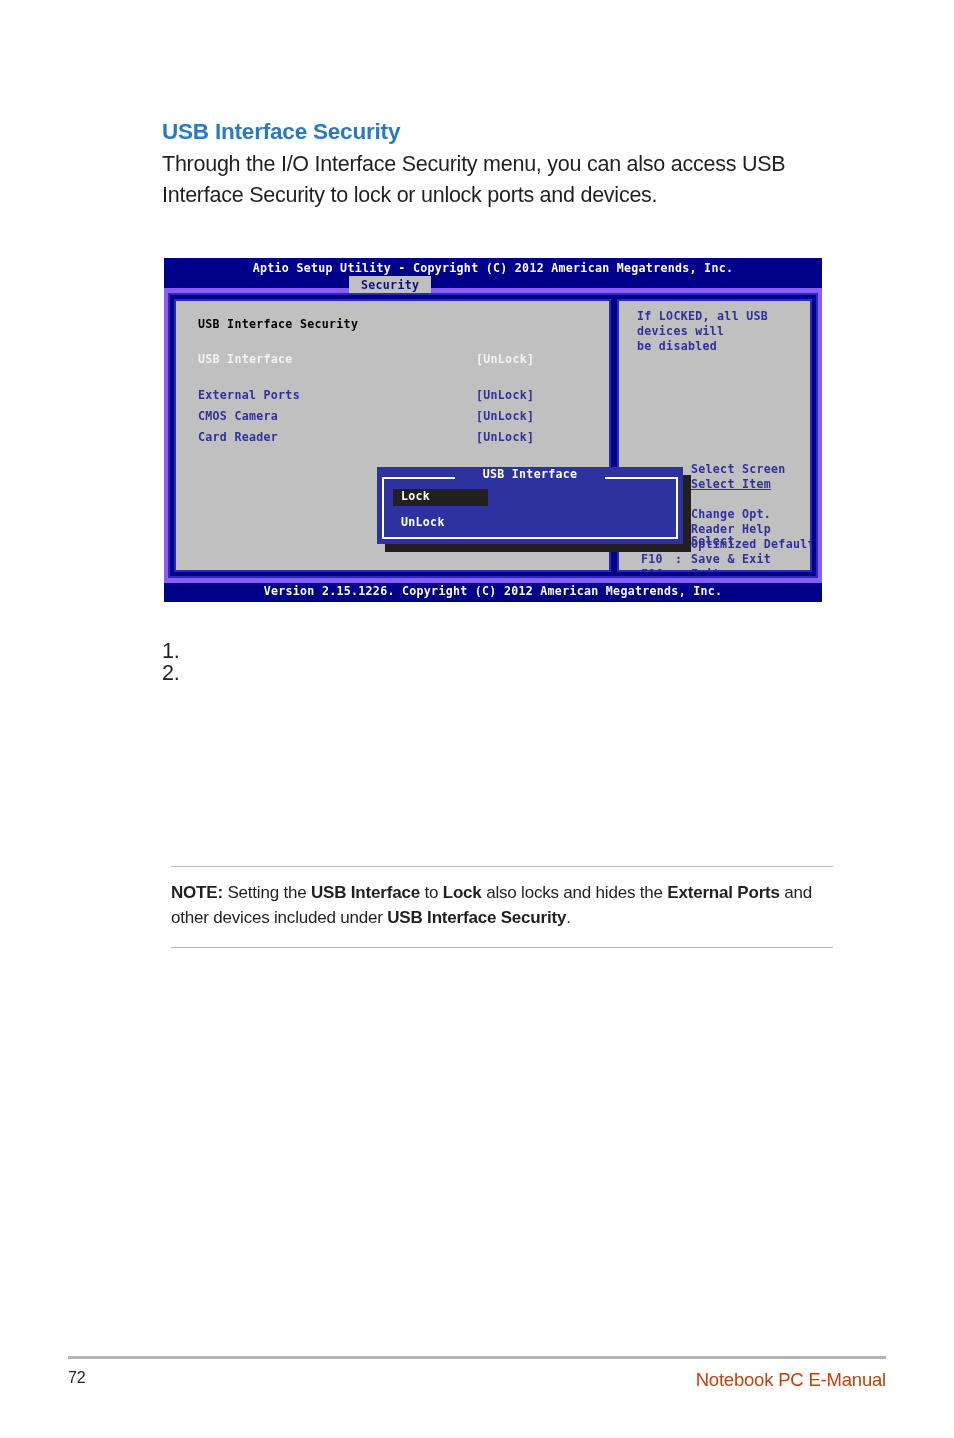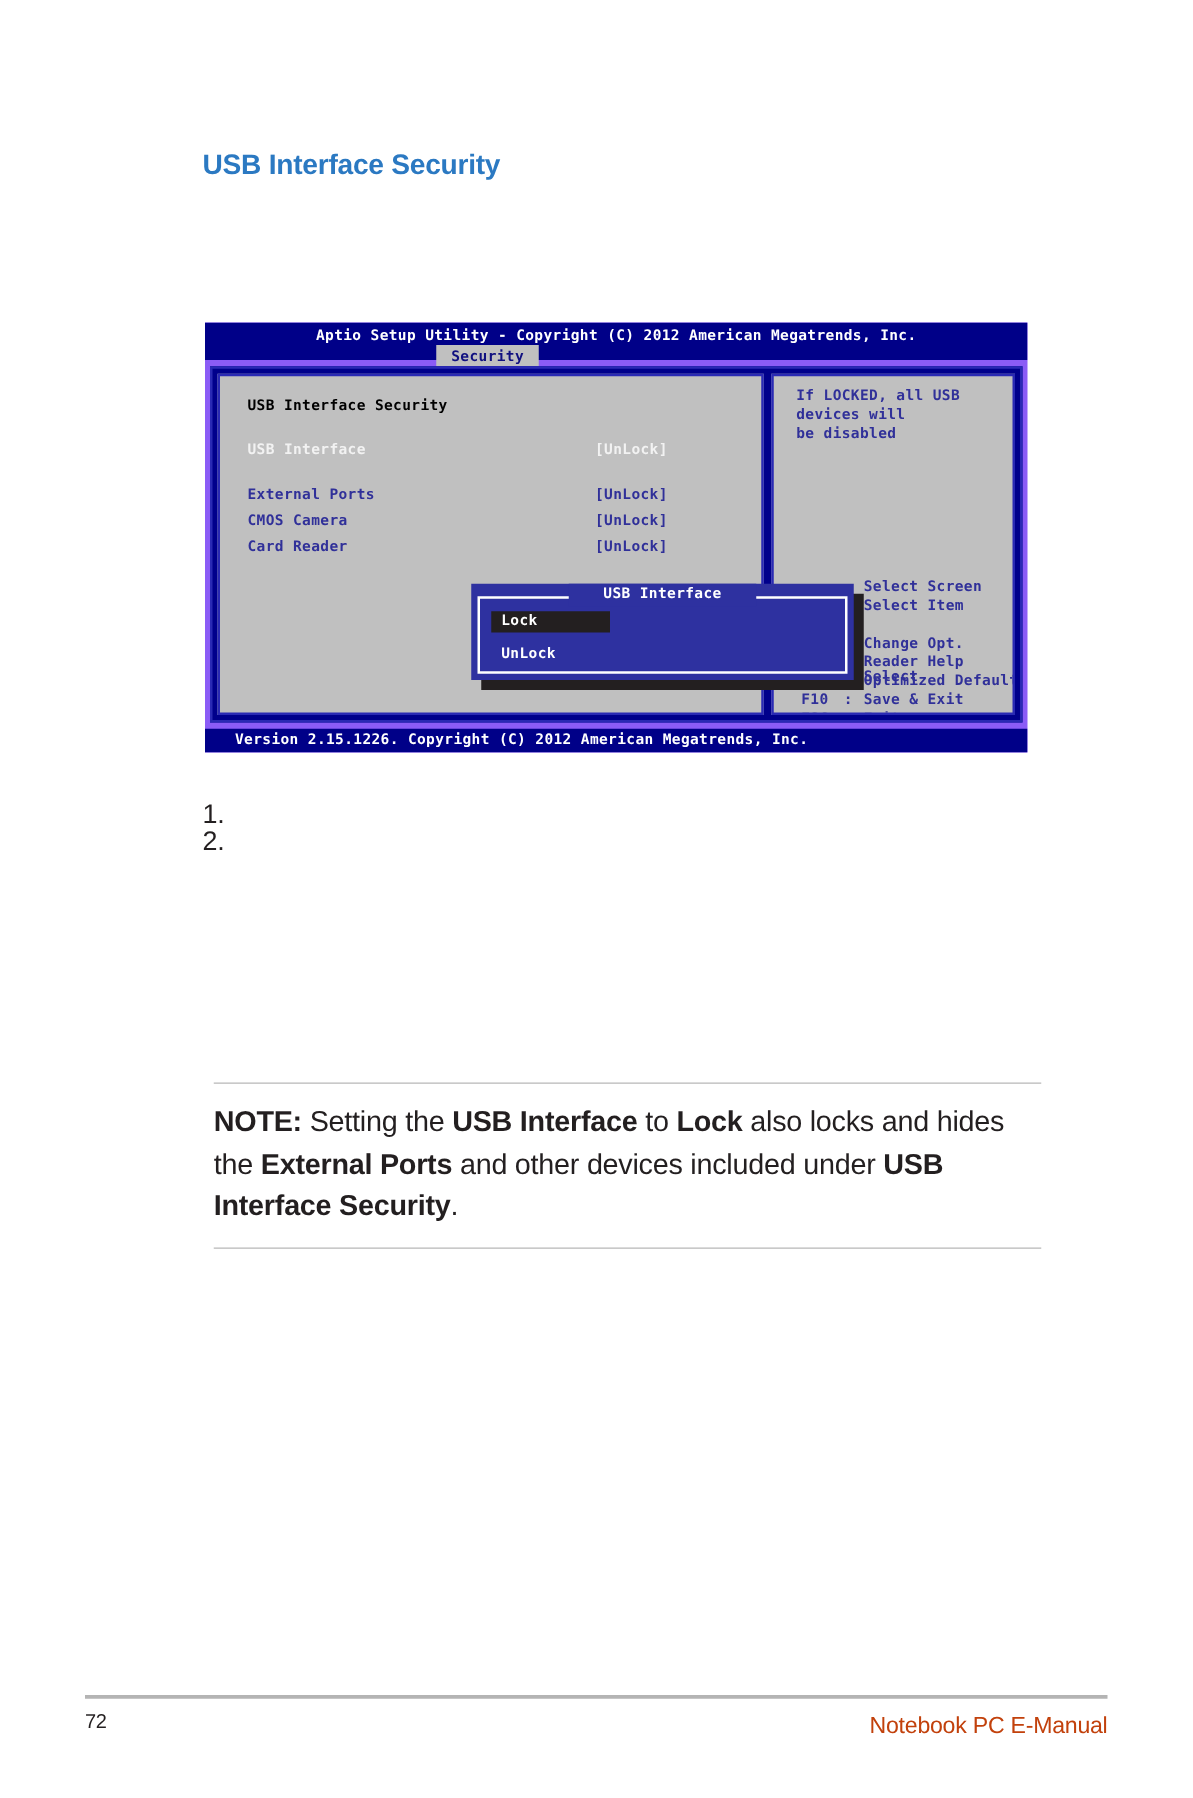--- a/index.html
+++ b/index.html
@@ -146,26 +146,26 @@
     left: 0;
     top: 325px;
     width: 658px;
     height: 19px;
     background: #000088;
   }
   .bios-status-text {
     position: absolute;
     left: 0; top: 3px;
     width: 658px;
+    text-align: center;
     color: #ffffff;
     font-size: 11.6px;
     font-weight: bold;
     letter-spacing: 0.3px;
     white-space: pre;
-    padding-left: 24px;
   }
 
   
   .dialog-shadow {
     position: absolute;
     left: 215px;
     top: 180px;
     width: 306px;
     height: 77px;
     background: #231f20;
@@ -264,21 +264,21 @@
     position: absolute;
     left: 171px;
     top: 866px;
     width: 662px;
     border-top: 1px solid #b8b8b8;
     border-bottom: 1px solid #b8b8b8;
     padding: 14px 0 16px 0;
   }
   .note p {
     margin: 0;
-    font-size: 23px;
+    font-size: 17px;
     line-height: 1.46;
     letter-spacing: -0.2px;
   }
   .note b { font-weight: bold; }
 
   
   .footer-rule {
     position: absolute;
     left: 68px;
     top: 1356px;
@@ -303,20 +303,21 @@
     letter-spacing: -0.2px;
   }
 </style>
 </head>
 <body>
 
 <div class="page">
 
   <div class="content">
     <h2 class="section-heading">USB Interface Security</h2>
+    <p class="intro-para">Through the I/O Interface Security menu, you can also access USB Interface Security to lock or unlock ports and devices.</p>
   </div>
 
   <div class="bios">
 
     <div class="bios-titlebar">
       <div class="bios-title-text">Aptio Setup Utility - Copyright (C) 2012 American Megatrends, Inc.</div>
     </div>
     <div class="bios-tab">Security</div>
 
     <div class="bios-frame">
@@ -341,21 +342,21 @@
         <div class="bios-row clr-blue" style="left:18px; top:10px;">If LOCKED, all USB</div>
         <div class="bios-row clr-blue" style="left:18px; top:25px;">devices will</div>
         <div class="bios-row clr-blue" style="left:18px; top:40px;">be disabled</div>
 
         <div class="bios-row clr-blue" style="left:22px; top:163px;"></div>
         <div class="bios-row clr-blue" style="left:56px; top:163px;"></div>
         <div class="bios-row clr-blue" style="left:72px; top:163px;">Select Screen</div>
 
         <div class="bios-row clr-blue" style="left:22px; top:178px;"></div>
         <div class="bios-row clr-blue" style="left:56px; top:178px;"></div>
-        <div class="bios-row clr-blue" style="left:72px; top:178px;">Select Item</div>
+        <div class="bios-row clr-blue" style="left:72px; top:178px;text-decoration:underline;">Select Item</div>
 
         <div class="bios-row clr-blue" style="left:22px; top:193px;"></div>
         <div class="bios-row clr-blue" style="left:56px; top:193px;"></div>
         <div class="bios-row clr-blue" style="left:72px; top:193px;margin-top:42px;">Select</div>
 
         <div class="bios-row clr-blue" style="left:22px; top:208px;"></div>
         <div class="bios-row clr-blue" style="left:56px; top:208px;"></div>
         <div class="bios-row clr-blue" style="left:72px; top:208px;">Change Opt.</div>
 
         <div class="bios-row clr-blue" style="left:22px; top:223px;">F1</div>

